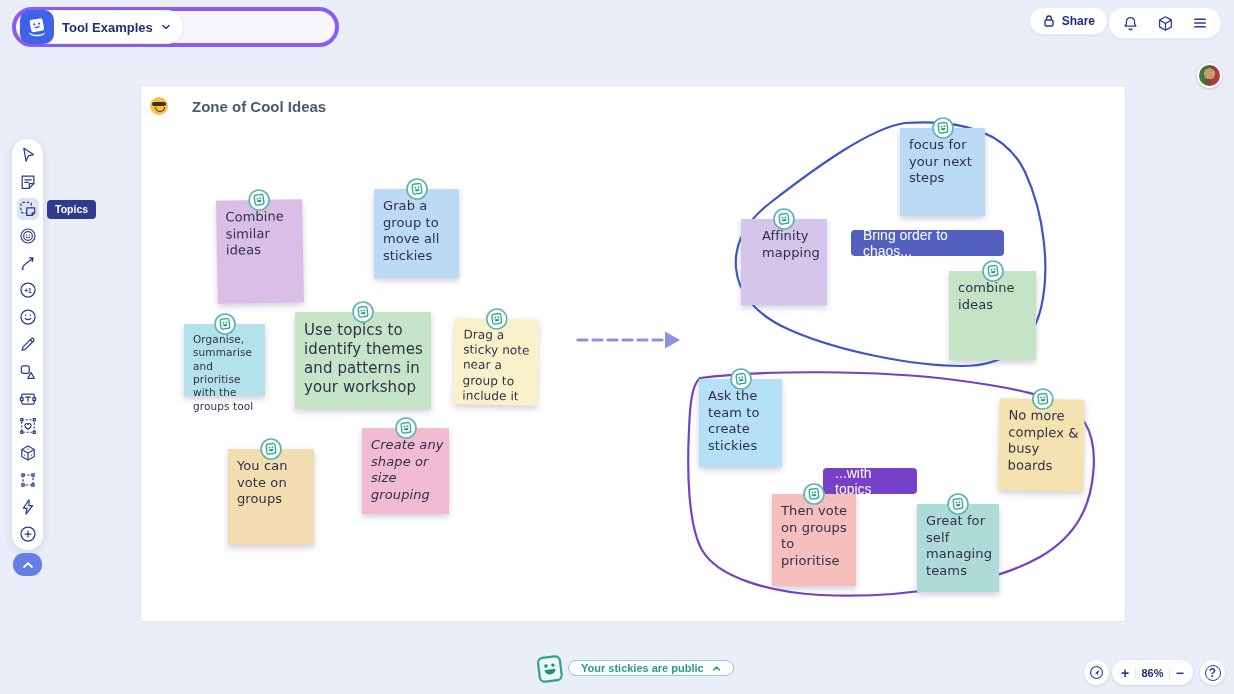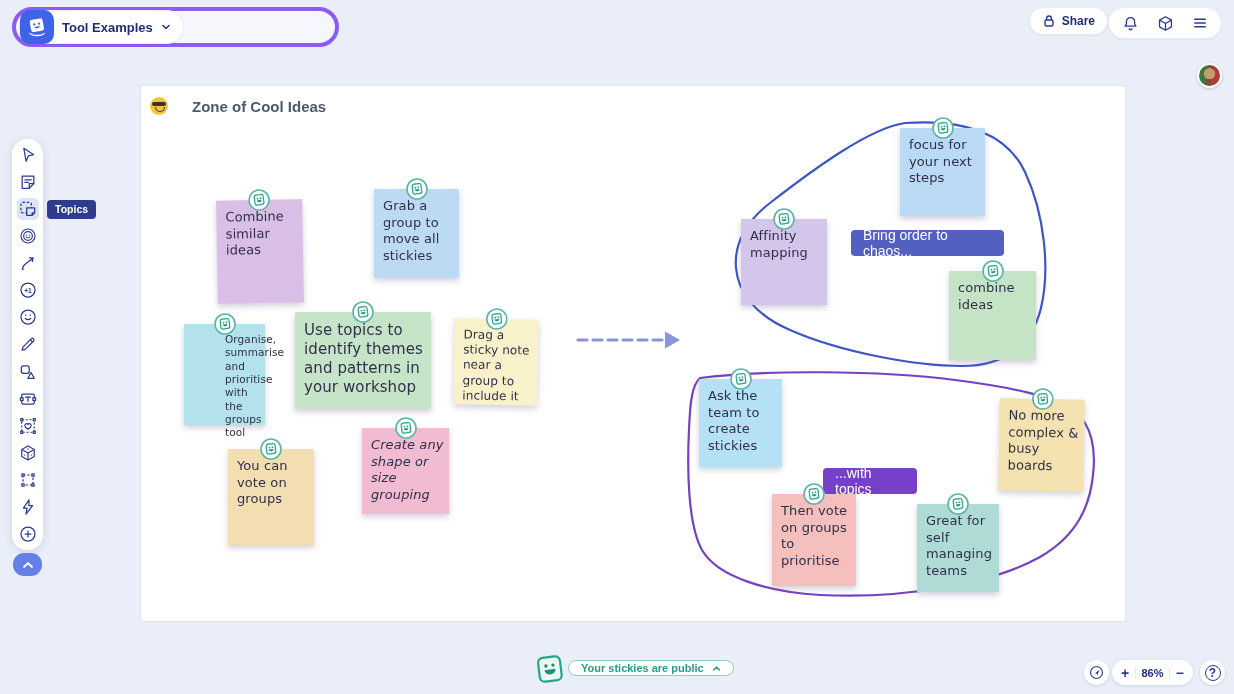--- a/index.html
+++ b/index.html
@@ -105,21 +105,21 @@
           <g transform="rotate(-7 11 11)">
             <rect x="6.5" y="5.8" width="9" height="10" rx="2" fill="#eaf7f2" stroke="#2aa389" stroke-width="1.2"></rect>
             <circle cx="9.6" cy="9.5" r="0.8" fill="#1f8f77"></circle>
             <circle cx="12.6" cy="9.5" r="0.8" fill="#1f8f77"></circle>
             <path d="M8.8 11.2 a2.3 2 0 0 0 4.6 0 z" fill="#1f8f77"></path>
           </g>
         </svg>
       </span>
       <div class="sticky-text">Grab a group to move all stickies</div>
     </div>
-    <div class="sticky" style="left: 184px; top: 324px; width: 81px; height: 101px; background: rgb(179, 226, 234); font-size: 10.5px; transform: rotate(0deg); padding-left: 32px;">
+    <div class="sticky" style="left: 184px; top: 324px; width: 81px; height: 72px; background: rgb(179, 226, 234); font-size: 10.5px; transform: rotate(0deg);">
       <span class="badge">
         <svg width="22" height="22" viewBox="0 0 22 22">
           <circle cx="11" cy="11" r="10" fill="#fff" stroke="#5ab5a8" stroke-width="1.6"></circle>
           <g transform="rotate(-7 11 11)">
             <rect x="6.5" y="5.8" width="9" height="10" rx="2" fill="#eaf7f2" stroke="#2aa389" stroke-width="1.2"></rect>
             <circle cx="9.6" cy="9.5" r="0.8" fill="#1f8f77"></circle>
             <circle cx="12.6" cy="9.5" r="0.8" fill="#1f8f77"></circle>
             <path d="M8.8 11.2 a2.3 2 0 0 0 4.6 0 z" fill="#1f8f77"></path>
           </g>
         </svg>
@@ -189,21 +189,21 @@
           <g transform="rotate(-7 11 11)">
             <rect x="6.5" y="5.8" width="9" height="10" rx="2" fill="#eaf7f2" stroke="#2aa389" stroke-width="1.2"></rect>
             <circle cx="9.6" cy="9.5" r="0.8" fill="#1f8f77"></circle>
             <circle cx="12.6" cy="9.5" r="0.8" fill="#1f8f77"></circle>
             <path d="M8.8 11.2 a2.3 2 0 0 0 4.6 0 z" fill="#1f8f77"></path>
           </g>
         </svg>
       </span>
       <div class="sticky-text">focus for your next steps</div>
     </div>
-    <div class="sticky" style="left: 741px; top: 219px; width: 86px; height: 86px; background: rgb(212, 197, 235); font-size: 13px; transform: rotate(0deg);">
+    <div class="sticky" style="left: 741px; top: 219px; width: 86px; height: 86px; background: rgb(212, 197, 235); font-size: 13px; transform: rotate(0deg); padding-left: 12px;">
       <span class="badge">
         <svg width="22" height="22" viewBox="0 0 22 22">
           <circle cx="11" cy="11" r="10" fill="#fff" stroke="#5ab5a8" stroke-width="1.6"></circle>
           <g transform="rotate(-7 11 11)">
             <rect x="6.5" y="5.8" width="9" height="10" rx="2" fill="#eaf7f2" stroke="#2aa389" stroke-width="1.2"></rect>
             <circle cx="9.6" cy="9.5" r="0.8" fill="#1f8f77"></circle>
             <circle cx="12.6" cy="9.5" r="0.8" fill="#1f8f77"></circle>
             <path d="M8.8 11.2 a2.3 2 0 0 0 4.6 0 z" fill="#1f8f77"></path>
           </g>
         </svg>

